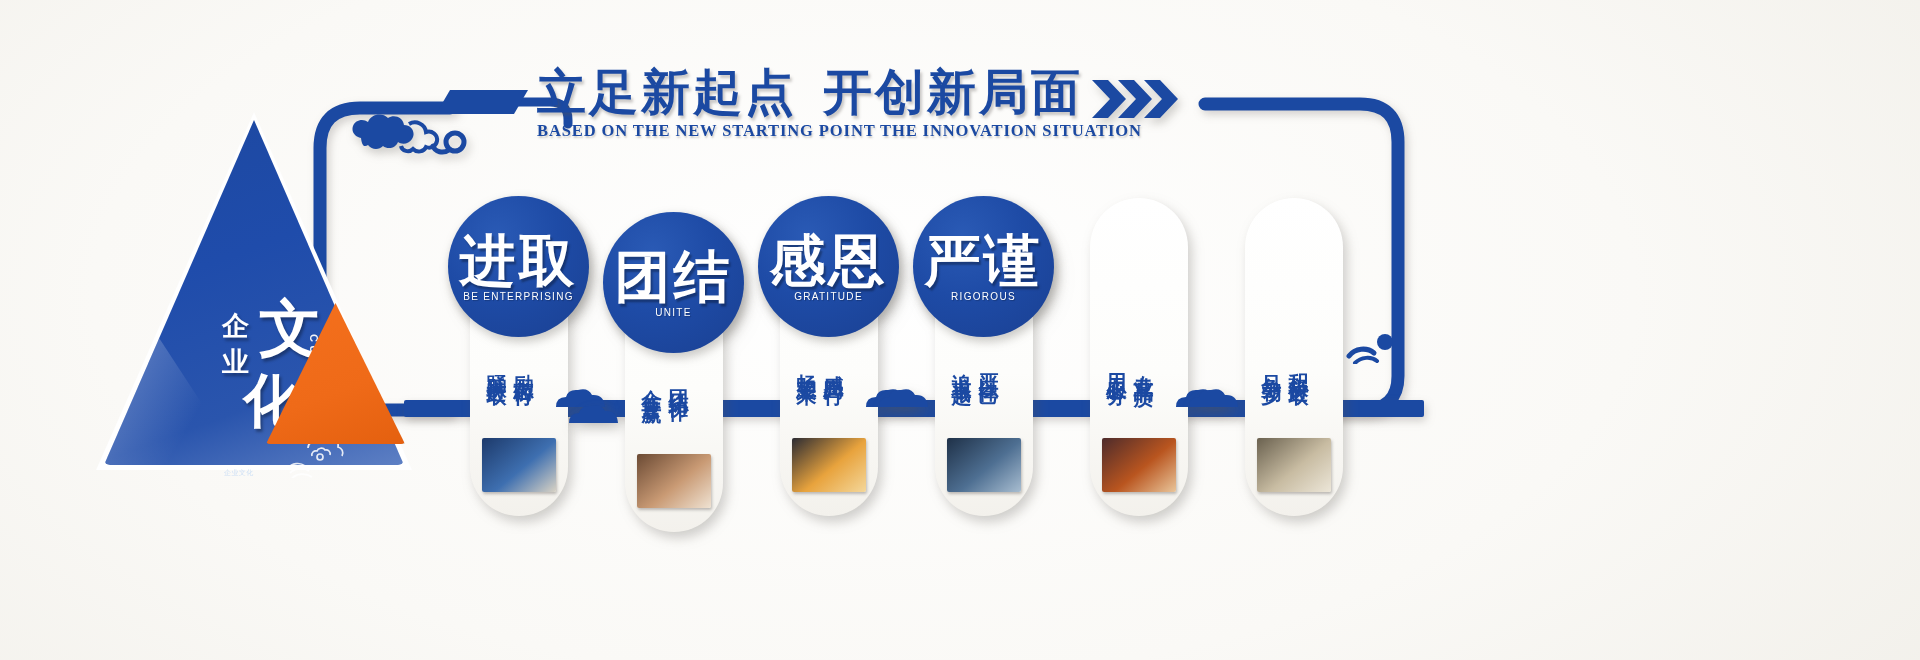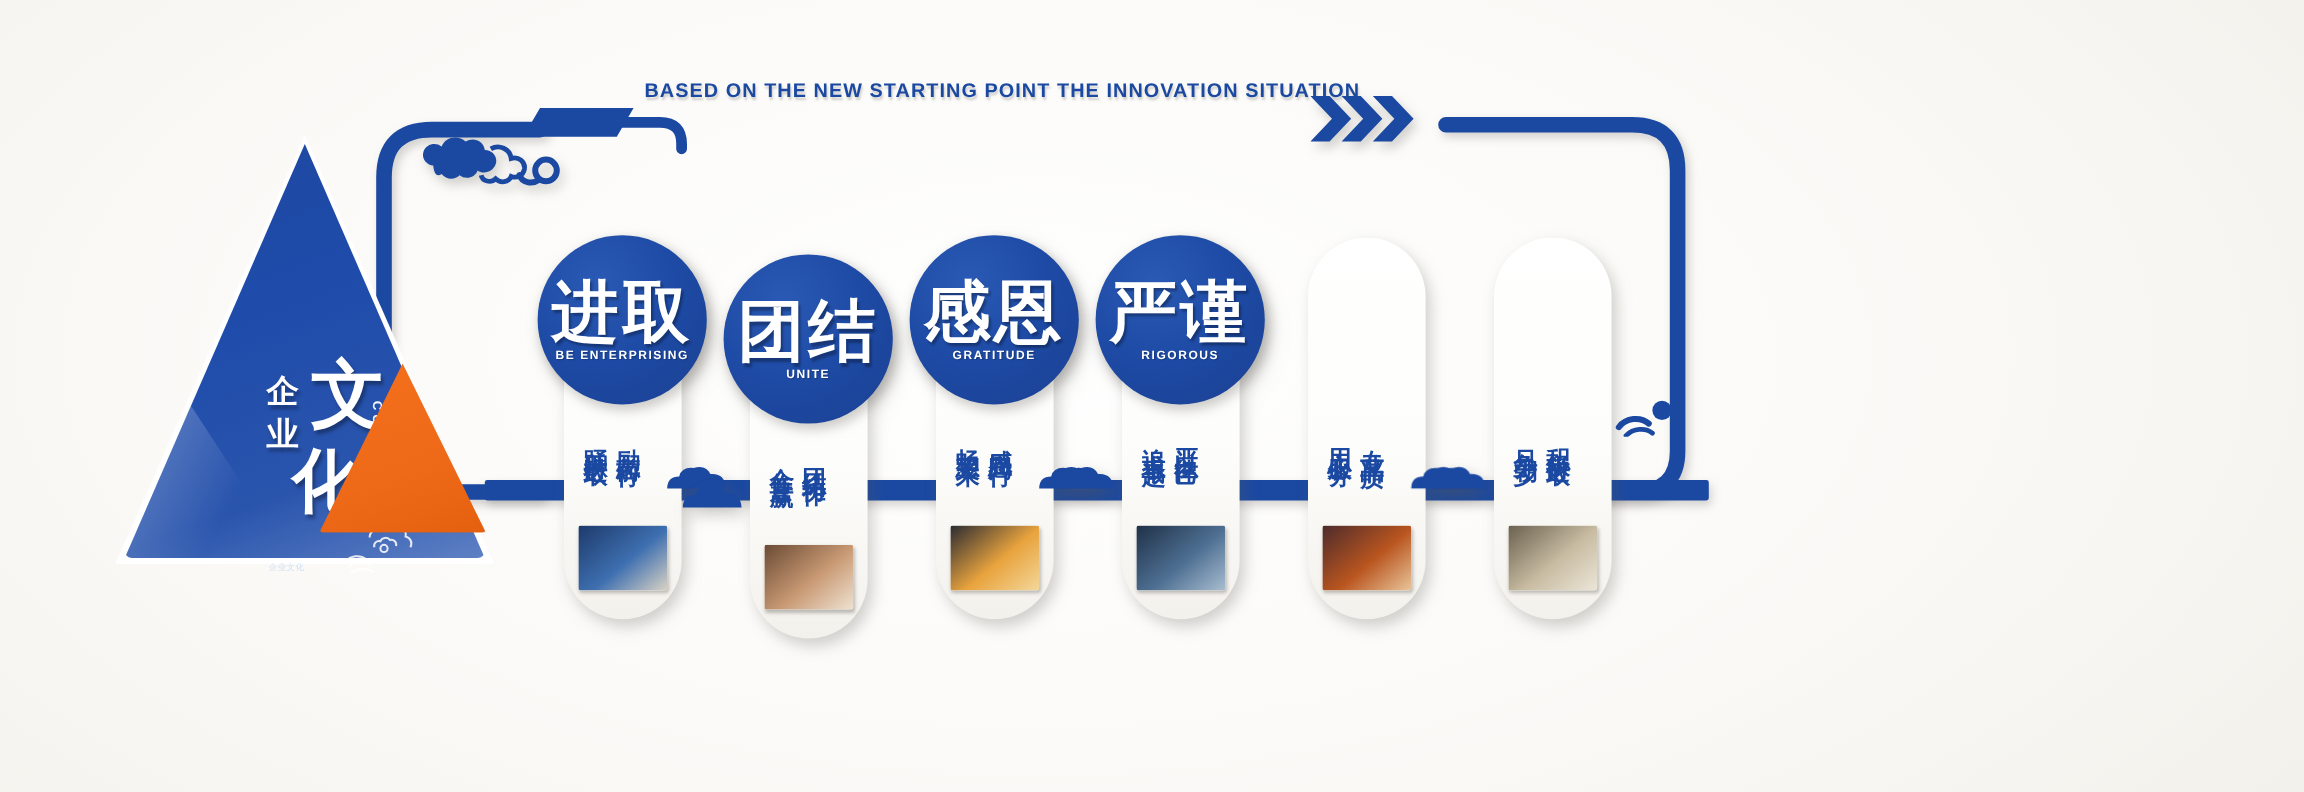--- a/index.html
+++ b/index.html
@@ -79,20 +79,21 @@
     letter-spacing:3px;white-space:nowrap;
     font-family:"DejaVu Sans","Liberation Sans",sans-serif;
     text-shadow:2px 3px 3px rgba(90,85,80,.32);
   }
   #title-cn .gap{display:inline-block;width:26px;}
   #title-en{
     margin-top:1px;
     font-size:16.5px;font-weight:700;color:#1b49a2;letter-spacing:.9px;
     white-space:nowrap;
     text-shadow:1px 2px 2px rgba(90,85,80,.28);
+    font-family:Liberation Serif, serif;
   }
   #chevrons{position:absolute;left:1092px;top:78px;}
 
   
   #cloud-orn{position:absolute;left:345px;top:108px;width:130px;height:60px;}
   #cloud-orn-r{position:absolute;left:1345px;top:330px;width:60px;height:34px;}
 
   
   .pill{
     position:absolute;width:98px;height:318px;
@@ -106,21 +107,21 @@
     filter:drop-shadow(3px 5px 5px rgba(90,85,80,.3));
     display:flex;flex-direction:column;align-items:center;justify-content:center;
   }
   .c-cn{
     color:#fff;font-size:56px;font-weight:700;letter-spacing:3px;line-height:46px;
     font-family:"DejaVu Sans","Liberation Sans",sans-serif;
     text-shadow:2px 3px 2px rgba(0,0,0,.3);
     margin-top:6px;
   }
   .c-en{
-    color:#fff;font-size:10px;font-weight:700;letter-spacing:1.3px;margin-top:7px;
+    color:#fff;font-size:10px;font-weight:400;letter-spacing:1.3px;margin-top:7px;
     text-shadow:1px 1px 1px rgba(0,0,0,.25);
     white-space:nowrap;
   }
   .vtext{
     position:absolute;left:16px;top:160px;
     display:flex;flex-direction:row-reverse;gap:5px;
     color:#1b49a2;font-weight:700;font-size:20px;
     font-family:"DejaVu Sans","Liberation Sans",sans-serif;
   }
   .vcol{writing-mode:vertical-rl;text-orientation:upright;letter-spacing:4px;line-height:22px;}
@@ -182,20 +183,23 @@
     <g fill="#1b49a2">
       <path d="M16 30c-6-1-10-6-8-12 2-6 10-8 15-4 3-8 14-10 20-4 6-4 15-1 16 7 8 0 12 8 8 14-3 5-10 6-14 3
                -2 6-10 8-15 4-4 4-11 4-15-1-3 2-6 2-7-7z"></path>
       <path d="M64 16c7-4 16 0 17 8 6-2 12 3 11 9-1 5-6 8-11 6-2 5-9 6-13 2-4 4-11 2-12-3" fill="none" stroke="#1b49a2" stroke-width="4"></path>
       <circle cx="110" cy="34" r="9" fill="none" stroke="#1b49a2" stroke-width="5"></circle>
       <path d="M104 42c-6 4-14 2-16-4" fill="none" stroke="#1b49a2" stroke-width="5" stroke-linecap="round"></path>
     </g>
   </svg>
 
   <div id="header">
+    <div id="title-cn">
+      <span>立足新起点</span><span class="gap"></span><span>开创新局面</span>
+    </div>
     <div id="title-en">BASED ON THE NEW STARTING POINT  THE INNOVATION SITUATION</div>
   </div>
 
   <svg id="chevrons" width="92" height="42" viewBox="0 0 92 42" class="sh">
     <g fill="#1b49a2">
       <polygon points="0,2 16,2 34,21 16,40 0,40 18,21"></polygon>
       <polygon points="26,2 42,2 60,21 42,40 26,40 44,21"></polygon>
       <polygon points="52,2 68,2 86,21 68,40 52,40 70,21"></polygon>
     </g>
   </svg>

